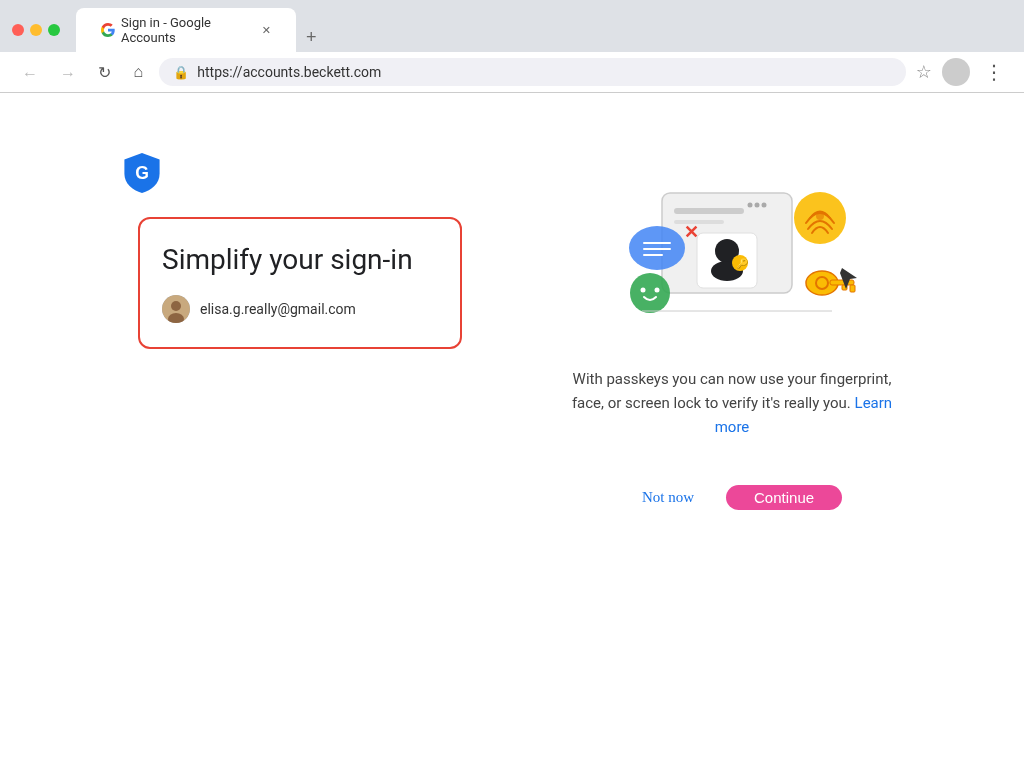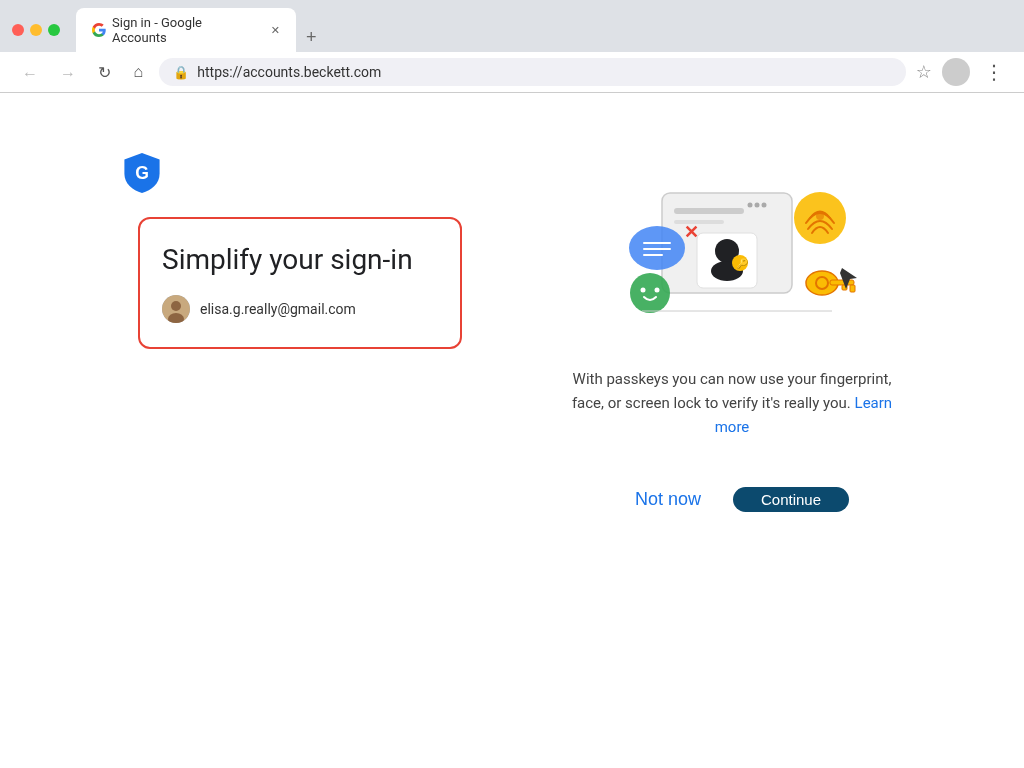--- a/index.html
+++ b/index.html
@@ -7,21 +7,21 @@
 
     
     .browser-chrome { background: #dee1e6; width: 100%; }
     .title-bar { display: flex; align-items: center; padding: 8px 12px 0; gap: 8px; }
     .traffic-lights { display: flex; gap: 6px; align-items: center; }
     .traffic-light { width: 12px; height: 12px; border-radius: 50%; }
     .tl-red { background: #ff5f57; }
     .tl-yellow { background: #ffbd2e; }
     .tl-green { background: #28c840; }
     .tab-bar { display: flex; align-items: flex-end; margin-left: 8px; flex: 1; }
-    .tab { display: flex; align-items: center; gap: 6px; background: white; padding: 7px 16px; border-radius: 8px 8px 0 0; font-size: 13px; color: #333; max-width: 220px; }
+    .tab { display: flex; align-items: center; gap: 6px; background: white; padding: 7px 25px; border-radius: 8px 8px 0 0; font-size: 13px; color: #333; max-width: 220px; }
     .tab-favicon { width: 14px; height: 14px; display: flex; align-items: center; justify-content: center; }
     .tab-favicon svg { width: 14px; height: 14px; }
     .tab-close { margin-left: 6px; font-size: 11px; color: #666; cursor: pointer; }
     .new-tab-btn { padding: 6px 10px; font-size: 18px; color: #666; cursor: pointer; background: none; border: none; line-height: 1; }
 
     .address-bar { background: white; display: flex; align-items: center; padding: 6px 16px; gap: 10px; border-bottom: 1px solid #ccc; }
     .nav-btn { background: none; border: none; cursor: pointer; color: #555; font-size: 16px; padding: 4px 6px; border-radius: 50%; }
     .nav-btn.disabled { color: #bbb; cursor: default; }
     .url-bar { flex: 1; display: flex; align-items: center; background: #f0f0f5; border-radius: 20px; padding: 6px 14px; gap: 8px; }
     .lock-icon { color: #555; font-size: 13px; }
@@ -45,22 +45,22 @@
     .account-avatar { width: 28px; height: 28px; border-radius: 50%; background: #aaa; overflow: hidden; display: flex; align-items: center; justify-content: center; }
     .account-avatar svg { width: 28px; height: 28px; }
     .account-email { font-size: 14px; color: #333; }
 
     
     .right-panel { flex: 1; display: flex; flex-direction: column; align-items: center; padding-top: 10px; }
     .passkey-illustration { width: 300px; height: 180px; position: relative; margin-bottom: 24px; }
     .description-text { font-size: 15px; color: #444; text-align: center; max-width: 360px; line-height: 1.6; margin-bottom: 40px; }
     .learn-more { color: #1a73e8; text-decoration: none; }
     .action-buttons { display: flex; gap: 12px; align-items: center; }
-    .not-now-btn { background: none; border: none; color: #1a73e8; font-size: 18px; font-weight: 500; padding: 10px 20px; cursor: pointer; border-radius: 6px; }
-    .continue-btn { background: #0c4a6e; color: white; border: none; font-size: 15px; font-weight: 500; padding: 4px 28px; border-radius: 24px; cursor: pointer; }
+    .not-now-btn { background: none; border: none; color: #1a73e8; font-size: 15px; font-weight: 500; padding: 10px 20px; cursor: pointer; border-radius: 6px; font-family: Liberation Serif, serif; }
+    .continue-btn { background: #ec4899; color: white; border: none; font-size: 15px; font-weight: 500; padding: 4px 28px; border-radius: 24px; cursor: pointer; }
   </style>
 </head>
 <body>
 
 <div class="browser-chrome">
 
   <div class="title-bar">
     <div class="traffic-lights">
       <div class="traffic-light tl-red"></div>
       <div class="traffic-light tl-yellow"></div>

